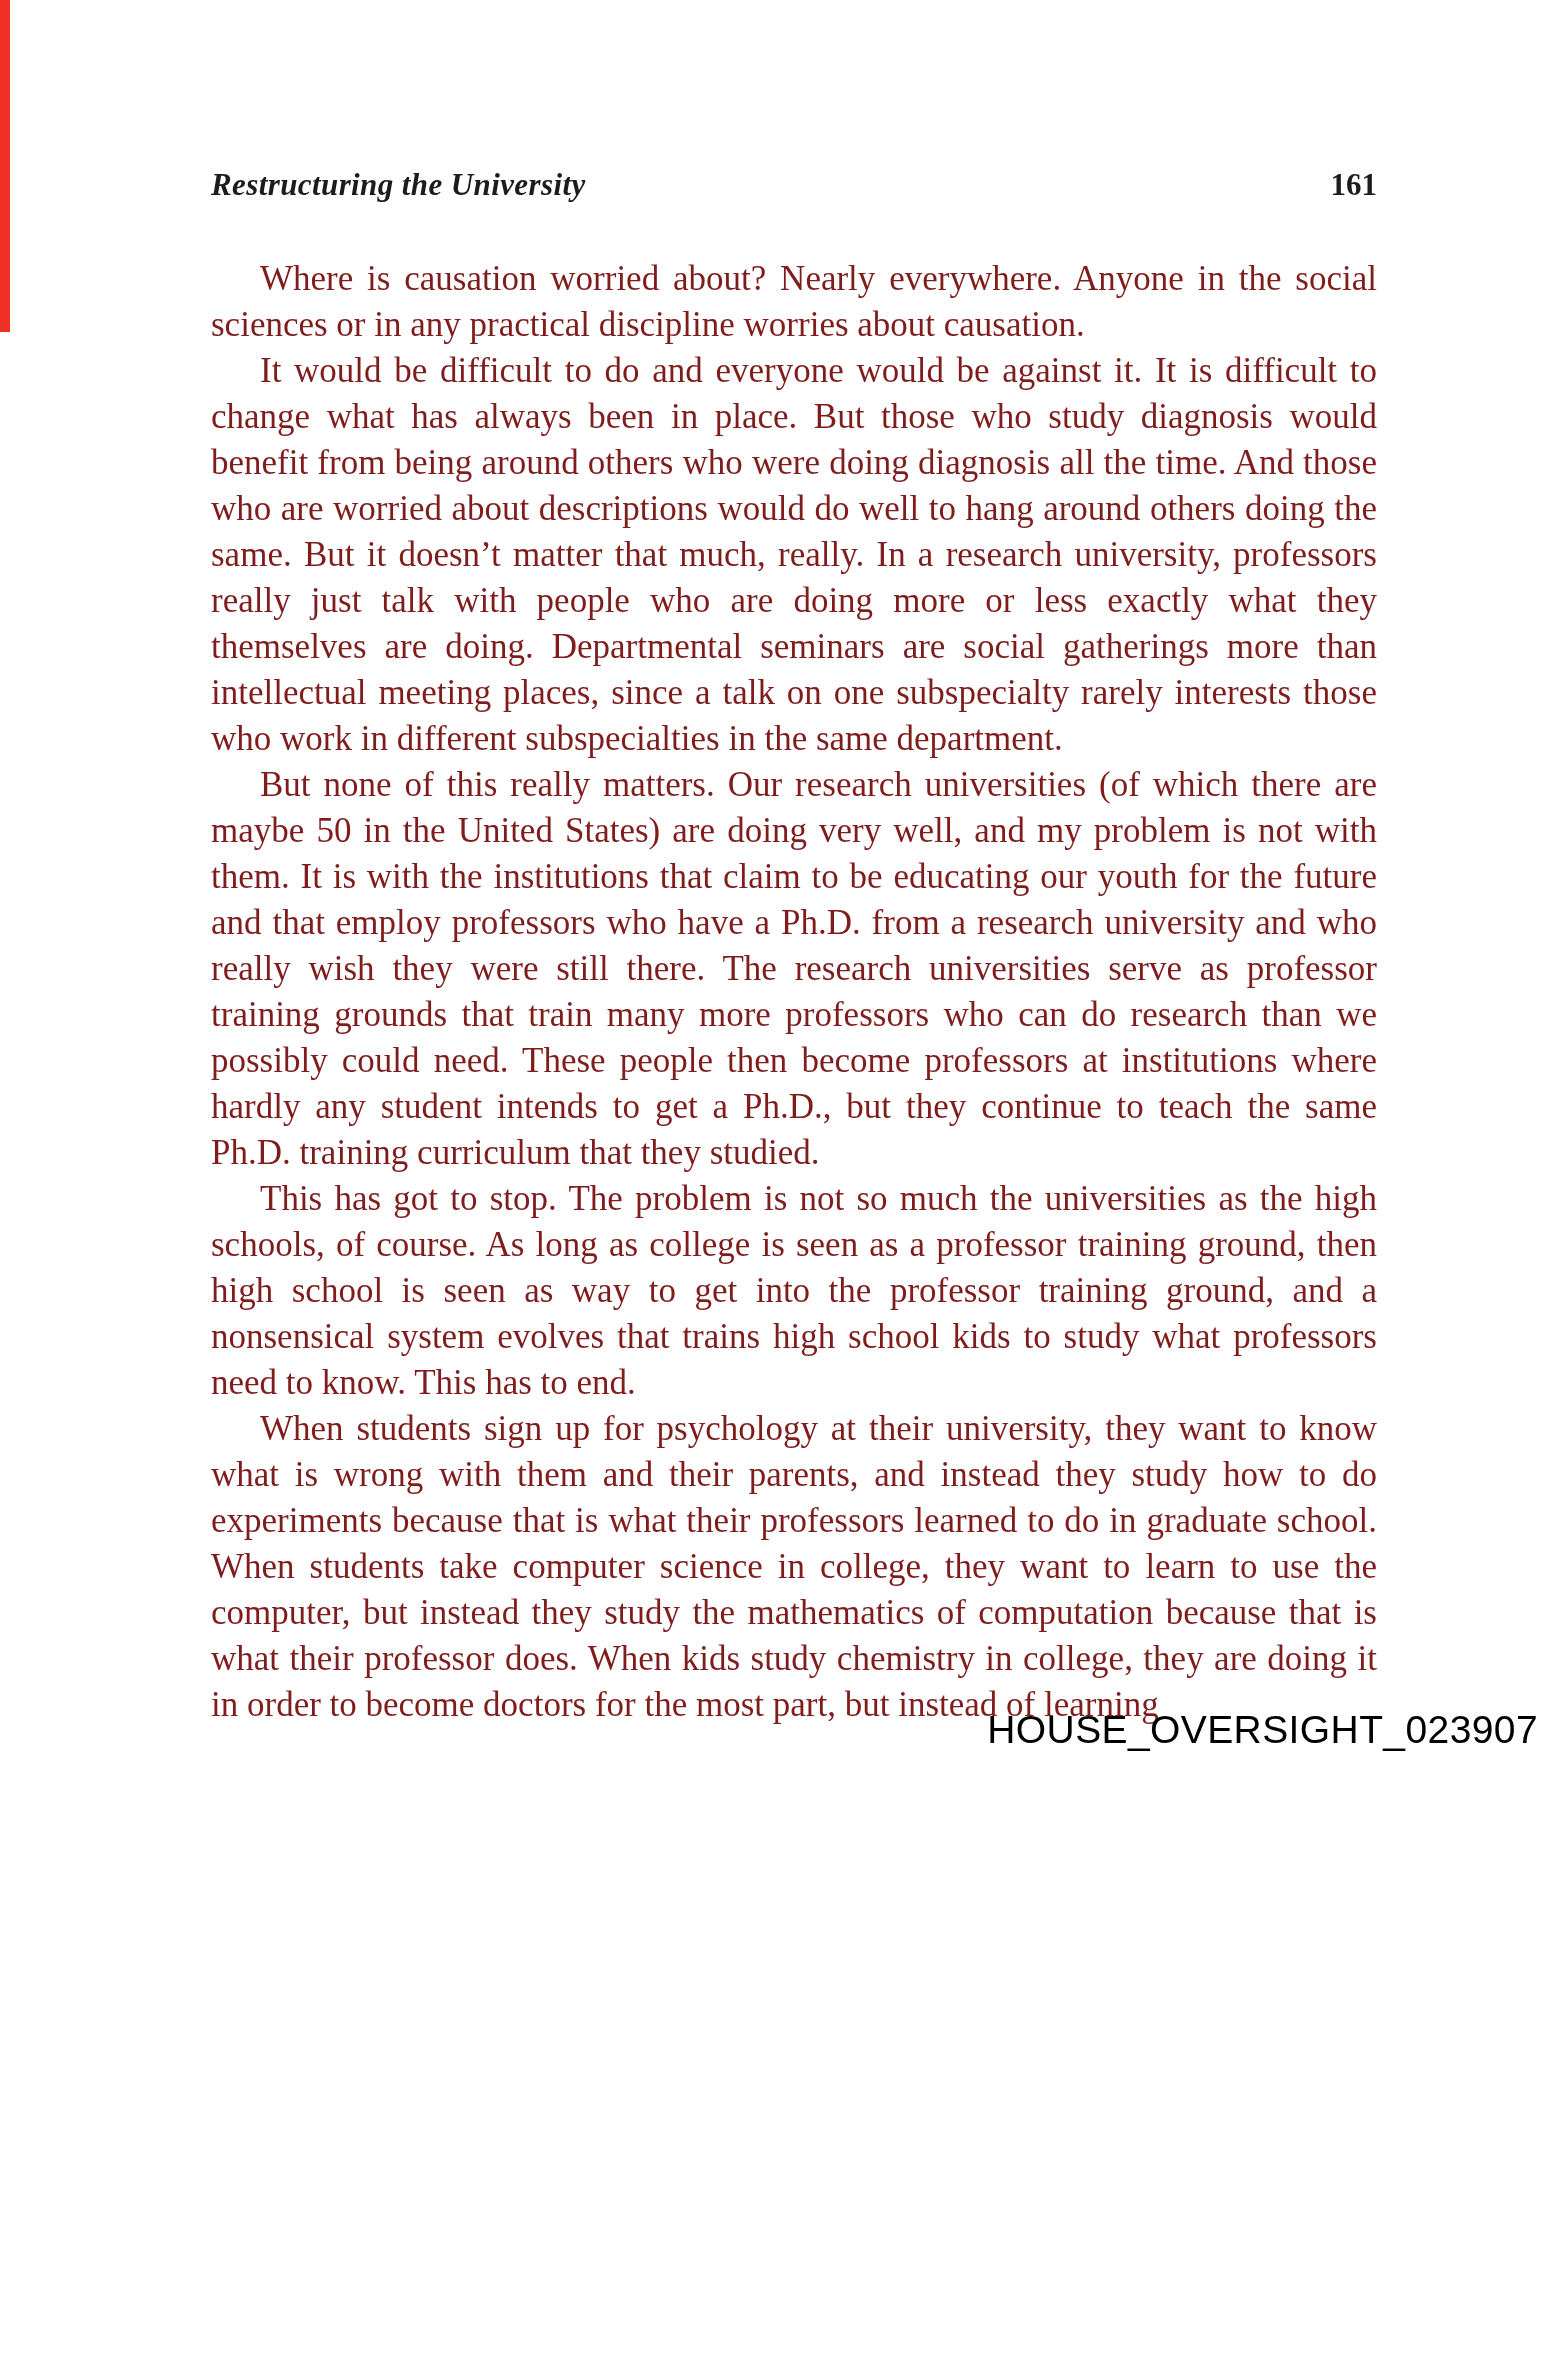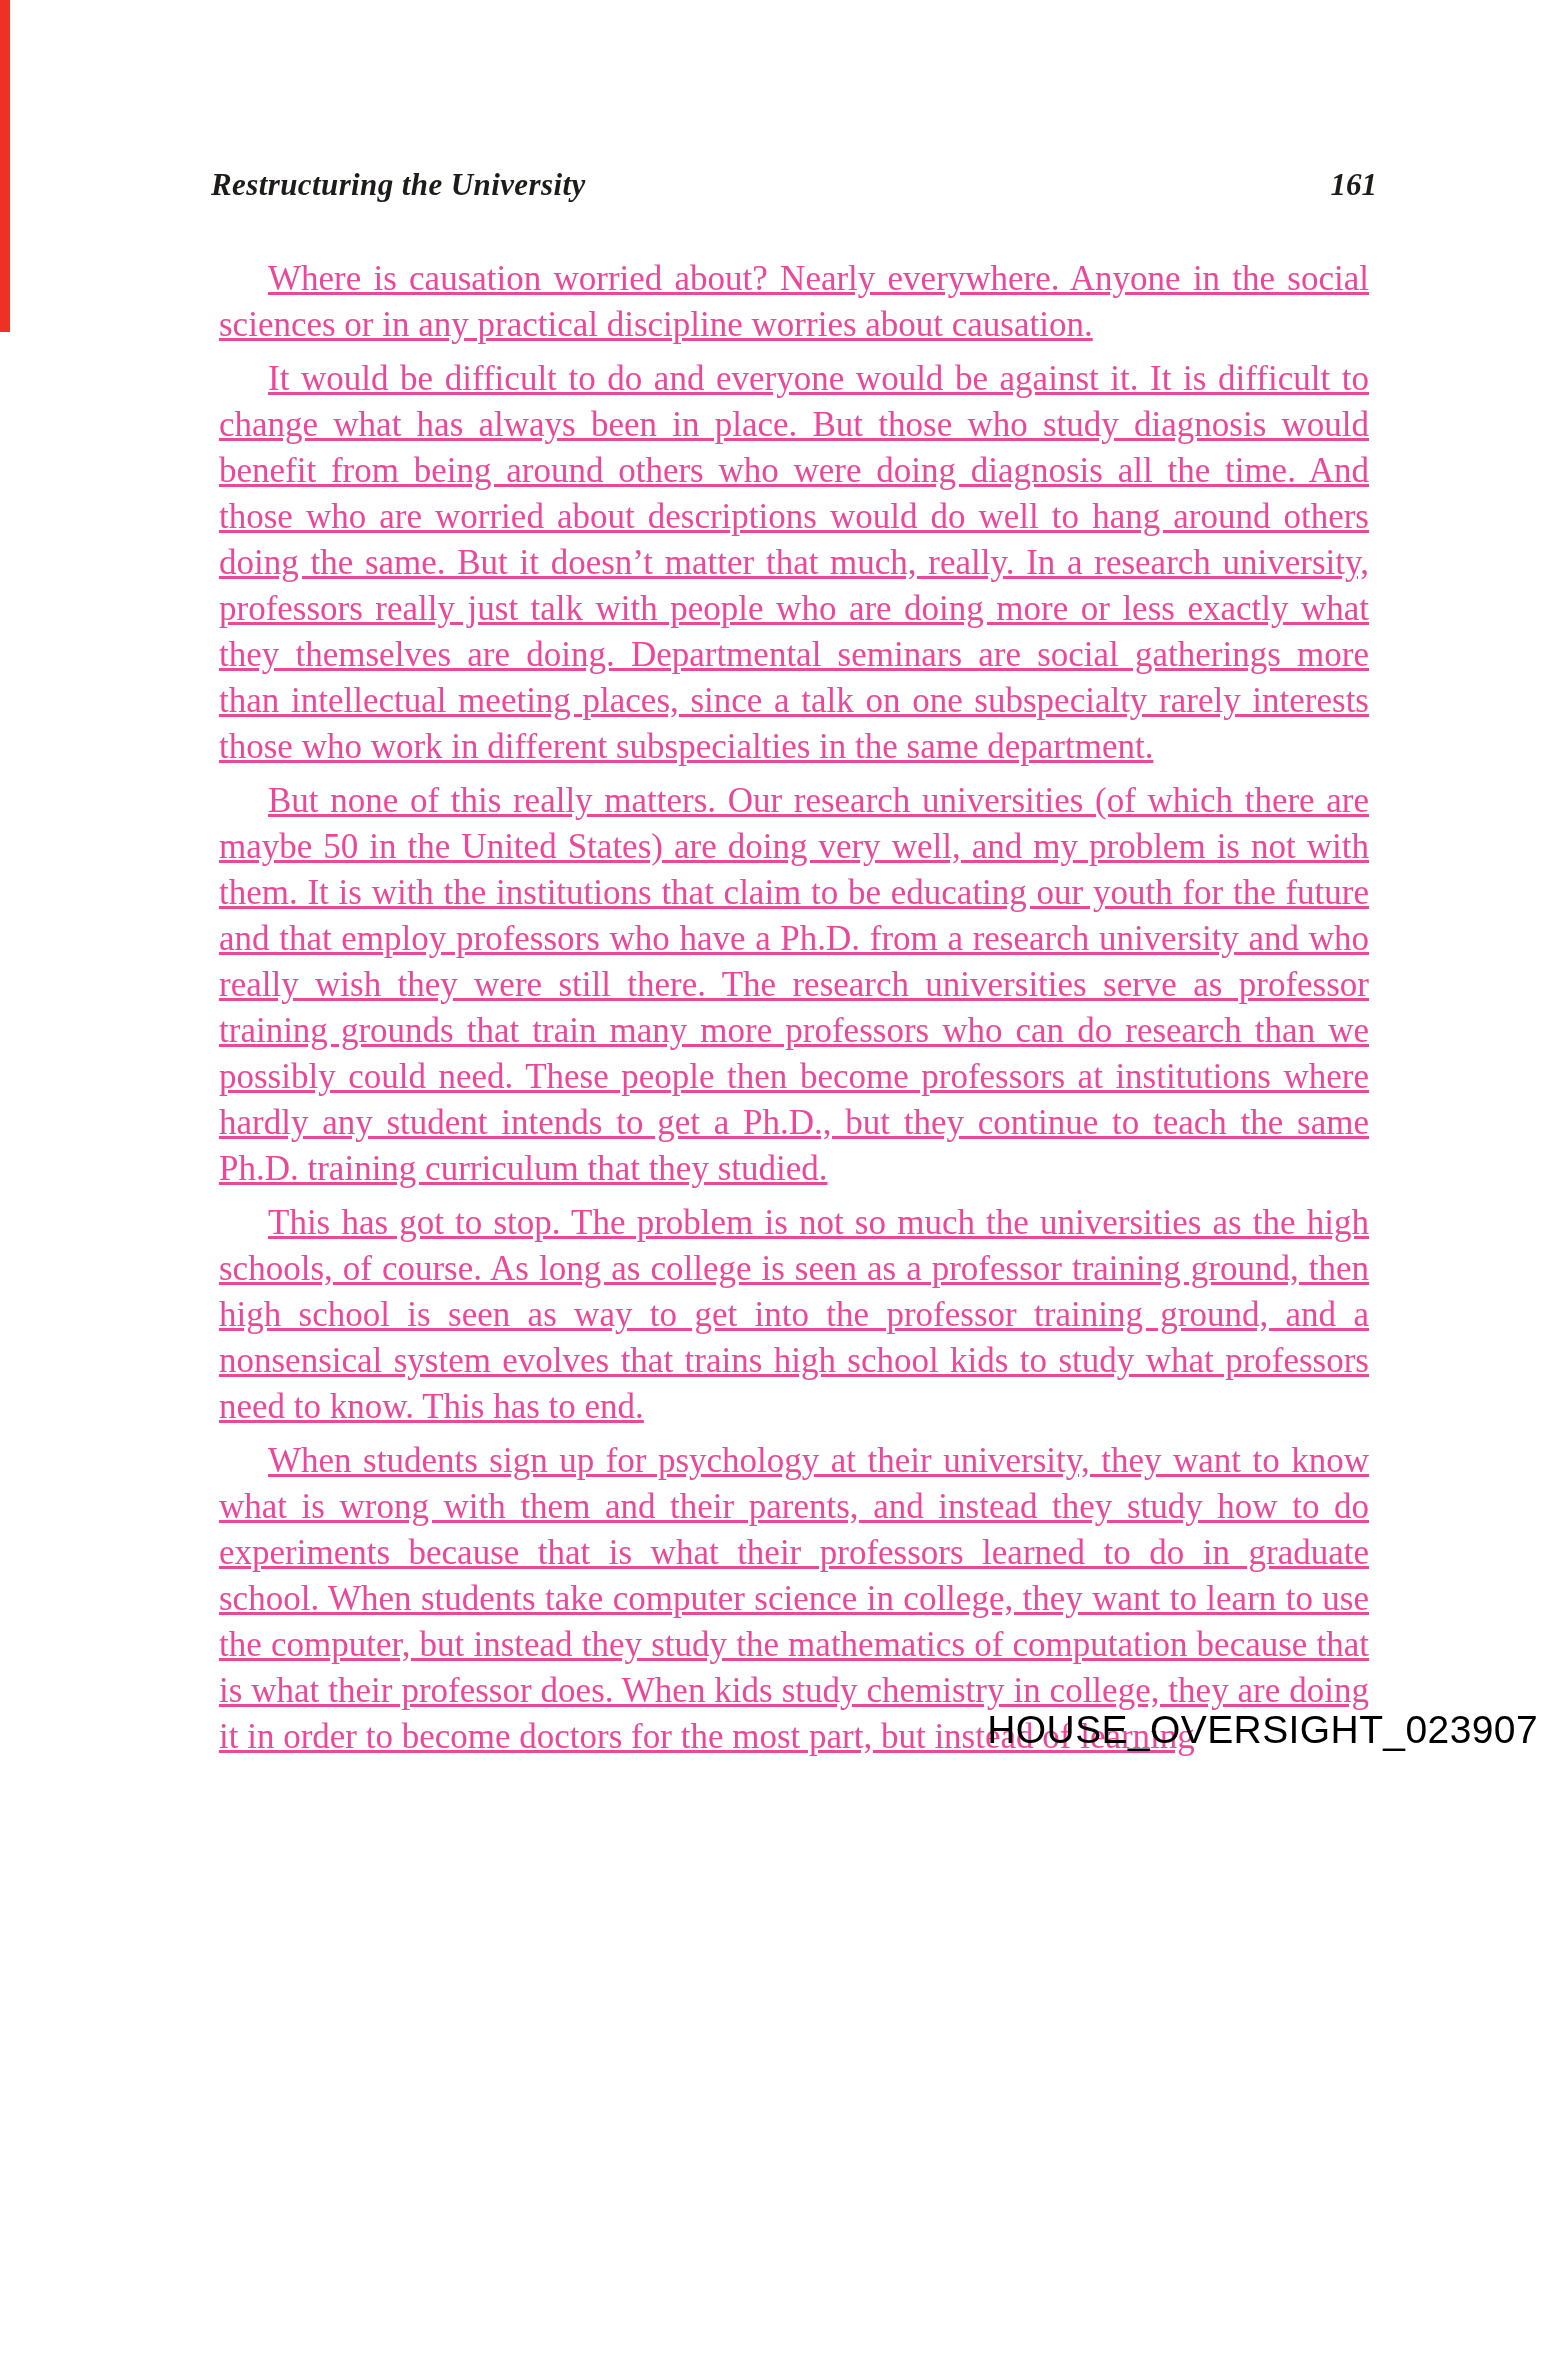--- a/index.html
+++ b/index.html
@@ -38,30 +38,28 @@
   }
   .running-title {
     font-size: 31px;
     font-weight: 700;
     font-style: italic;
     letter-spacing: 0.4px;
   }
   .page-number {
     font-size: 31px;
     font-weight: 700;
-    font-style: italic;
   }
   .text-block p {
-    margin: 8px;
+    margin: 0;
     font-size: 35px;
     line-height: 46px;
     text-align: justify;
     text-indent: 49px;
-    color: #ec4899;
-    text-decoration: underline;
+    color: #7f1d1d;
   }
   .bates-stamp {
     position: absolute;
     right: 24px;
     bottom: 14px;
     font-family: "Liberation Sans", "DejaVu Sans", sans-serif;
     font-size: 39px;
     color: #000000;
     letter-spacing: 0.4px;
   }

